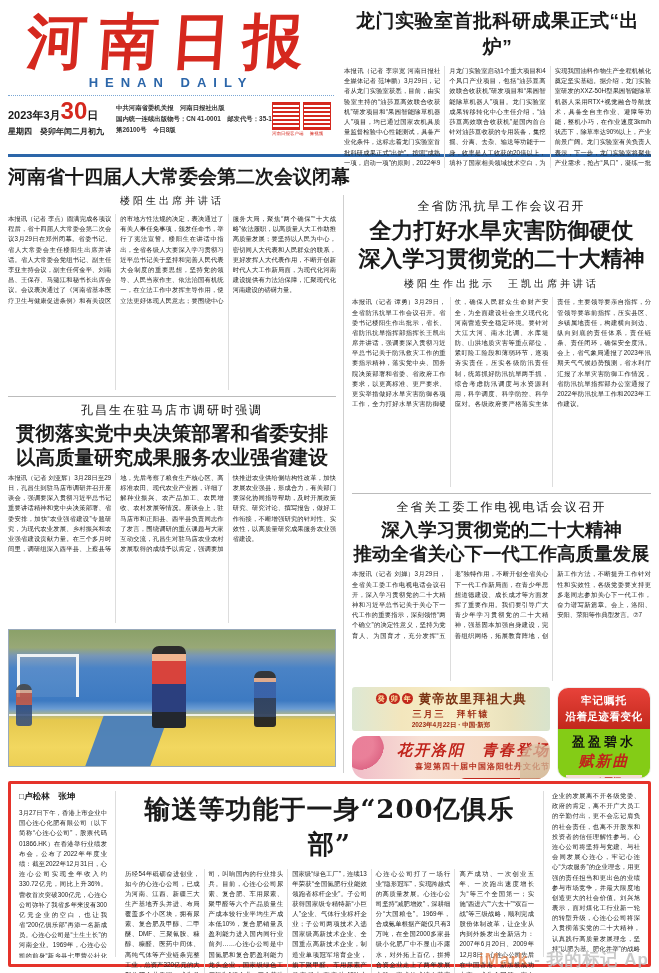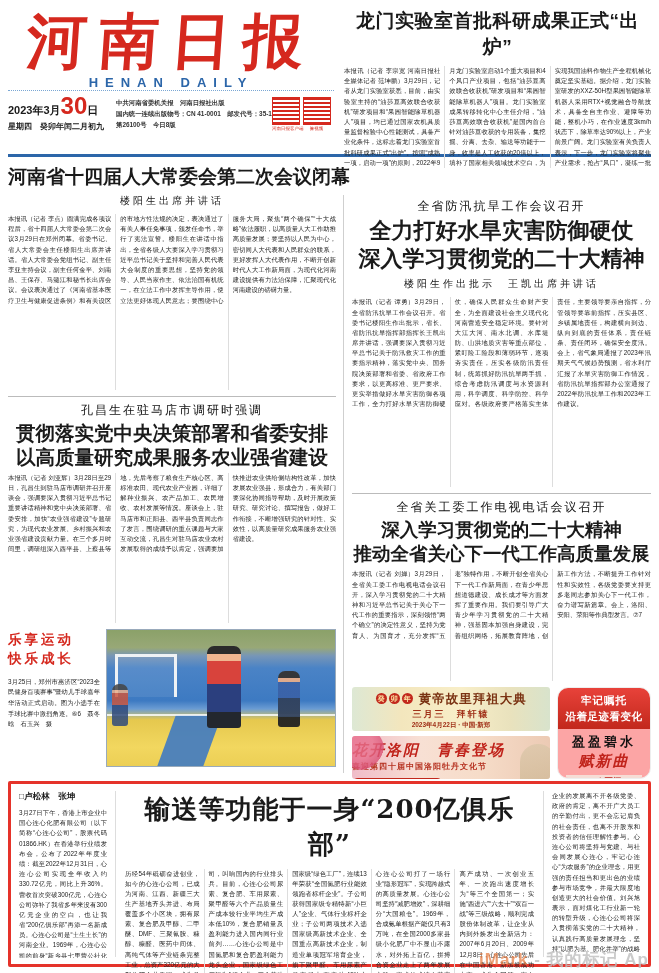--- a/index.html
+++ b/index.html
@@ -6,21 +6,21 @@
   .page{position:relative;width:659px;height:973px;background:#fff;margin:0 auto;
         font-family:"Liberation Sans","DejaVu Sans",sans-serif;color:#1a1a1a;overflow:hidden;
         box-sizing:border-box;padding:6px 8px;}
   
   .header{display:flex;height:146px;}
   .masthead{width:326px;flex:none;position:relative;}
   .paper-title{font-family:"DejaVu Serif","Liberation Serif",serif;font-weight:900;color:#d5281e;
         font-size:60px;line-height:1.05;letter-spacing:12px;transform:skewX(-4deg);
         text-align:center;margin-top:4px;white-space:nowrap;}
   .paper-en{font-size:13px;font-weight:bold;color:#2c66a9;letter-spacing:7px;text-align:center;margin-top:2px;}
-  .mast-bottom{border-top:1px dotted #7aa7d4;padding-top:4px;display:flex;align-items:flex-start;}
+  .mast-bottom{border-top:1px dotted #7aa7d4;margin-top:5px;padding-top:4px;display:flex;align-items:flex-start;}
   .dateblock{width:108px;flex:none;}
   .date-l1{font-size:11px;font-weight:bold;white-space:nowrap;}
   .date-day{font-size:24px;color:#d5281e;font-weight:bold;line-height:0.9;}
   .date-l2{font-size:8px;font-weight:bold;margin-top:3px;white-space:nowrap;}
   .pubblock{flex:1;padding-top:3px;}
   .pub-line{font-size:6.4px;font-weight:bold;color:#333;line-height:1.7;white-space:nowrap;}
   .qrs{width:62px;flex:none;display:flex;gap:4px;padding-top:2px;}
   .qr{width:27px;}
   .qr-box{width:26px;height:26px;border:1px solid #d5281e;
      background-image:repeating-linear-gradient(0deg,#d5281e 0 2px,#fff 2px 4px),
@@ -69,36 +69,36 @@
   
   .ads-row{display:flex;margin-top:6px;height:92px;gap:7px;}
   .ads-stack{flex:1;display:flex;flex-direction:column;gap:5px;}
   .ad1{flex:1;position:relative;overflow:hidden;border-radius:3px;text-align:center;
      background:linear-gradient(90deg,#dde8d4 0%,#f3e6bd 25%,#f8eec8 55%,#e9e2bd 80%,#d8e3cc 100%);}
   .ad1-title{font-size:12.5px;font-weight:900;color:#7a3212;margin-top:4px;letter-spacing:1px;}
   .ad1-year{display:inline-block;background:#c2281c;color:#ffe9a8;border-radius:50%;
      font-size:7px;width:11px;height:11px;line-height:11px;margin:0 1px;vertical-align:2px;}
   .ad1-line2{font-size:9px;font-weight:bold;color:#a03018;letter-spacing:2px;}
   .ad1-line3{font-size:6.5px;color:#a03018;font-weight:bold;}
-  .ad2{flex:1;position:relative;overflow:hidden;border-radius:3px;text-align:left;
+  .ad2{flex:1;position:relative;overflow:hidden;border-radius:14px;text-align:right;
      background:linear-gradient(90deg,#f0bcc8 0%,#f8e0d4 35%,#f6dcc8 65%,#eccab4 100%);}
   .ad2-title{font-family:"DejaVu Serif","Liberation Serif",serif;font-style:italic;font-weight:900;
      font-size:15px;color:#c0231b;margin-top:5px;letter-spacing:2px;}
   .ad2-line2{font-size:8px;color:#b5301f;font-weight:bold;letter-spacing:1px;margin-top:1px;}
   .ad2-pill{display:inline-block;background:#c2281c;color:#ffe08a;font-size:6.5px;border-radius:8px;
      padding:1.5px 9px;margin-top:3px;font-weight:bold;}
   .peony{position:absolute;left:-10px;top:-8px;width:42px;height:42px;border-radius:50%;
      background:radial-gradient(circle at 40% 40%,#e86f8d 0 40%,#d94f74 70%,transparent 71%);opacity:.8;}
   .buddha{position:absolute;right:-6px;top:8px;width:36px;height:60px;border-radius:18px 18px 0 0;
      background:linear-gradient(180deg,#d9c6a8,#c7b089);opacity:.7;}
   .promo{width:92px;flex:none;border-radius:11px;overflow:hidden;display:flex;flex-direction:column;border:1px solid #eee;}
   .promo-top{background:linear-gradient(180deg,#e8423a,#c2281c);color:#fff;text-align:center;padding:6px 2px 5px;}
   .promo-l1{font-size:10.5px;font-weight:bold;letter-spacing:1px;}
   .promo-l2{font-size:10.5px;font-weight:bold;letter-spacing:0.5px;margin-top:2px;}
-  .promo-bot{flex:1;background:#fca5a5;text-align:center;padding-top:4px;}
+  .promo-bot{flex:1;background:#84cc16;text-align:center;padding-top:4px;}
   .promo-t1{font-size:13px;font-weight:900;letter-spacing:3px;color:#111;}
   .promo-t2{font-family:"DejaVu Serif","Liberation Serif",serif;font-style:italic;font-weight:900;
      font-size:15px;color:#c0231b;margin-top:1px;letter-spacing:2px;}
   .promo-page{font-size:8.5px;color:#c0231b;font-weight:bold;background:#f6ddd6;margin:4px 8px 0;padding:1px 0;}
   
   .bottom-box{margin-top:8px;border:3px solid #e5332a;border-radius:2px;height:186px;
      box-sizing:border-box;padding:7px 8px;display:flex;gap:9px;}
   .bb-col1{width:88px;flex:none;border-right:1px solid #ddd;padding-right:8px;}
   .bb-byline{font-size:8.5px;font-weight:bold;margin-bottom:5px;}
   .bb-lead{font-size:6.3px;line-height:1.62;text-align:justify;color:#222;height:150px;overflow:hidden;}
@@ -163,27 +163,20 @@
       <hr class="thin-rule">
       <div>
         <div class="kicker">孔昌生在驻马店市调研时强调</div>
         <div class="hl-2line">
           <div>贯彻落实党中央决策部署和省委安排</div>
           <div>以高质量研究成果服务农业强省建设</div>
         </div>
         <div class="body3 b-kong">本报讯（记者 刘亚辉）3月28日至29日，孔昌生到驻马店市调研并召开座谈会，强调要深入贯彻习近平总书记重要讲话精神和党中央决策部署、省委安排，加快“农业强省建设”专题研究，为现代农业发展、乡村振兴和农业强省建设贡献力量。在三个多月时间里，调研组深入西平县、上蔡县等地，先后考察了粮食生产核心区、高标准农田、现代农业产业园，详细了解种业振兴、农产品加工、农民增收、农村发展等情况。座谈会上，驻马店市和正阳县、西平县负责同志作了发言，围绕调研的重点课题与大家互动交流，孔昌生对驻马店农业农村发展取得的成绩予以肯定，强调要加快推进农业供给侧结构性改革，加快发展农业强县，形成合力，有关部门要深化协同指导帮助，及时开展政策研究、研究讨论、撰写报告，做好工作衔接，不断增强研究的针对性、实效性，以高质量研究成果服务农业强省建设。</div>
       </div>
       <div class="photo-row">
-        <div class="photo-side">
-          <div class="photo-title">
-            <div>乐享运动</div>
-            <div>快乐成长</div>
-          </div>
-          <div class="photo-cap">3月25日，郑州市惠济区“2023全民健身百项赛事”暨幼儿手球嘉年华活动正式启动。图为小选手在手球比赛中激烈角逐。⑥6　聂冬晗　石玉兴　摄</div>
-        </div>
         <div class="photo">
           <div class="goal"></div>
           <div class="lane"></div>
           <div class="court-line"></div>
           <div class="player p1"></div>
           <div class="player p2"></div>
           <div class="player p3"></div>
         </div>
       </div>
     </div>

